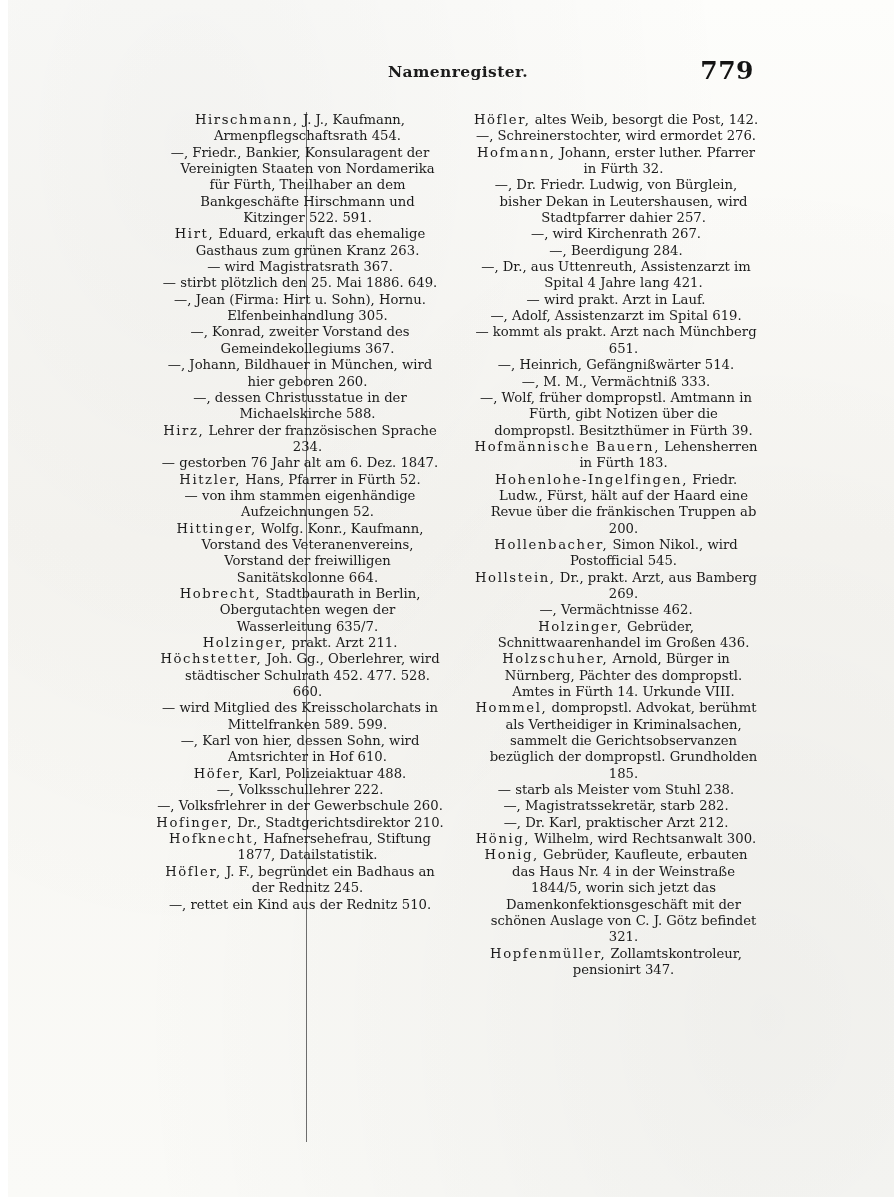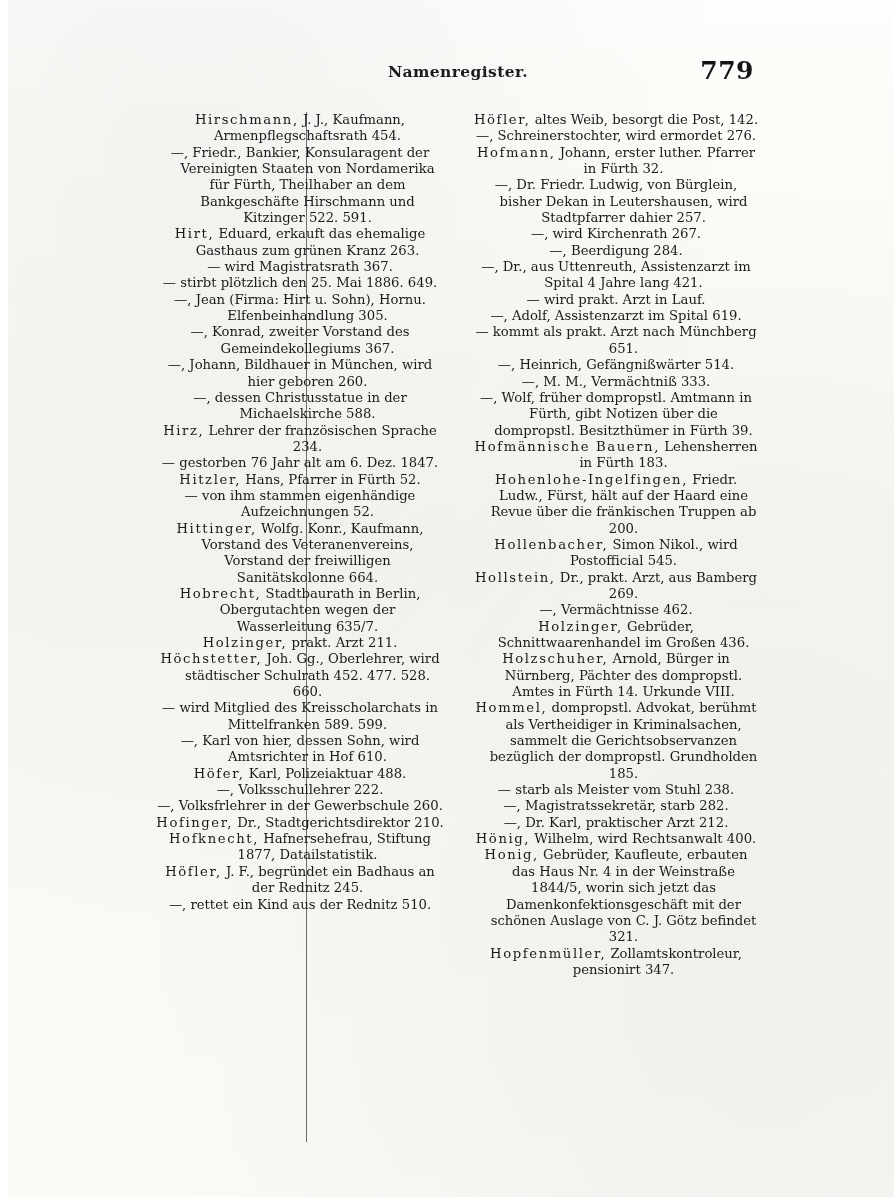--- a/index.html
+++ b/index.html
@@ -167,18 +167,18 @@
         <p class="entry frak"><span class="hang lemma">Hohenlohe-Ingelfingen,</span><span> Friedr. Ludw., Fürst, hält auf der Haard eine Revue über die fränkischen Truppen ab 200.</span></p>
         <p class="entry frak"><span class="hang lemma">Hollenbacher,</span><span> Simon Nikol., wird Postofficial 545.</span></p>
         <p class="entry frak"><span class="hang lemma">Hollstein,</span><span> Dr., prakt. Arzt, aus Bamberg 269.</span></p>
         <p class="entry frak"><span class="hang dash">—,</span><span> Vermächtnisse 462.</span></p>
         <p class="entry frak"><span class="hang lemma">Holzinger,</span><span> Gebrüder, Schnittwaarenhandel im Großen 436.</span></p>
         <p class="entry frak"><span class="hang lemma">Holzschuher,</span><span> Arnold, Bürger in Nürnberg, Pächter des dompropstl. Amtes in Fürth 14. Urkunde VIII.</span></p>
         <p class="entry frak"><span class="hang lemma">Hommel,</span><span> dompropstl. Advokat, berühmt als Vertheidiger in Kriminalsachen, sammelt die Gerichtsobservanzen bezüglich der dompropstl. Grundholden 185.</span></p>
         <p class="entry frak"><span class="hang dash">—</span><span> starb als Meister vom Stuhl 238.</span></p>
         <p class="entry frak"><span class="hang dash">—,</span><span> Magistratssekretär, starb 282.</span></p>
         <p class="entry frak"><span class="hang dash">—,</span><span> Dr. Karl, praktischer Arzt 212.</span></p>
-        <p class="entry frak"><span class="hang lemma">Hönig,</span><span> Wilhelm, wird Rechtsanwalt 400.</span></p>
+        <p class="entry frak"><span class="hang lemma">Hönig,</span><span> Wilhelm, wird Rechtsanwalt 300.</span></p>
         <p class="entry frak"><span class="hang lemma">Honig,</span><span> Gebrüder, Kaufleute, erbauten das Haus Nr. 4 in der Weinstraße 1844/5, worin sich jetzt das Damenkonfektionsgeschäft mit der schönen Auslage von C. J. Götz befindet 321.</span></p>
         <p class="entry frak"><span class="hang lemma">Hopfenmüller,</span><span> Zollamtskontroleur, pensionirt 347.</span></p>
       </div>
   </div>
 </div>
 
 </body></html>

